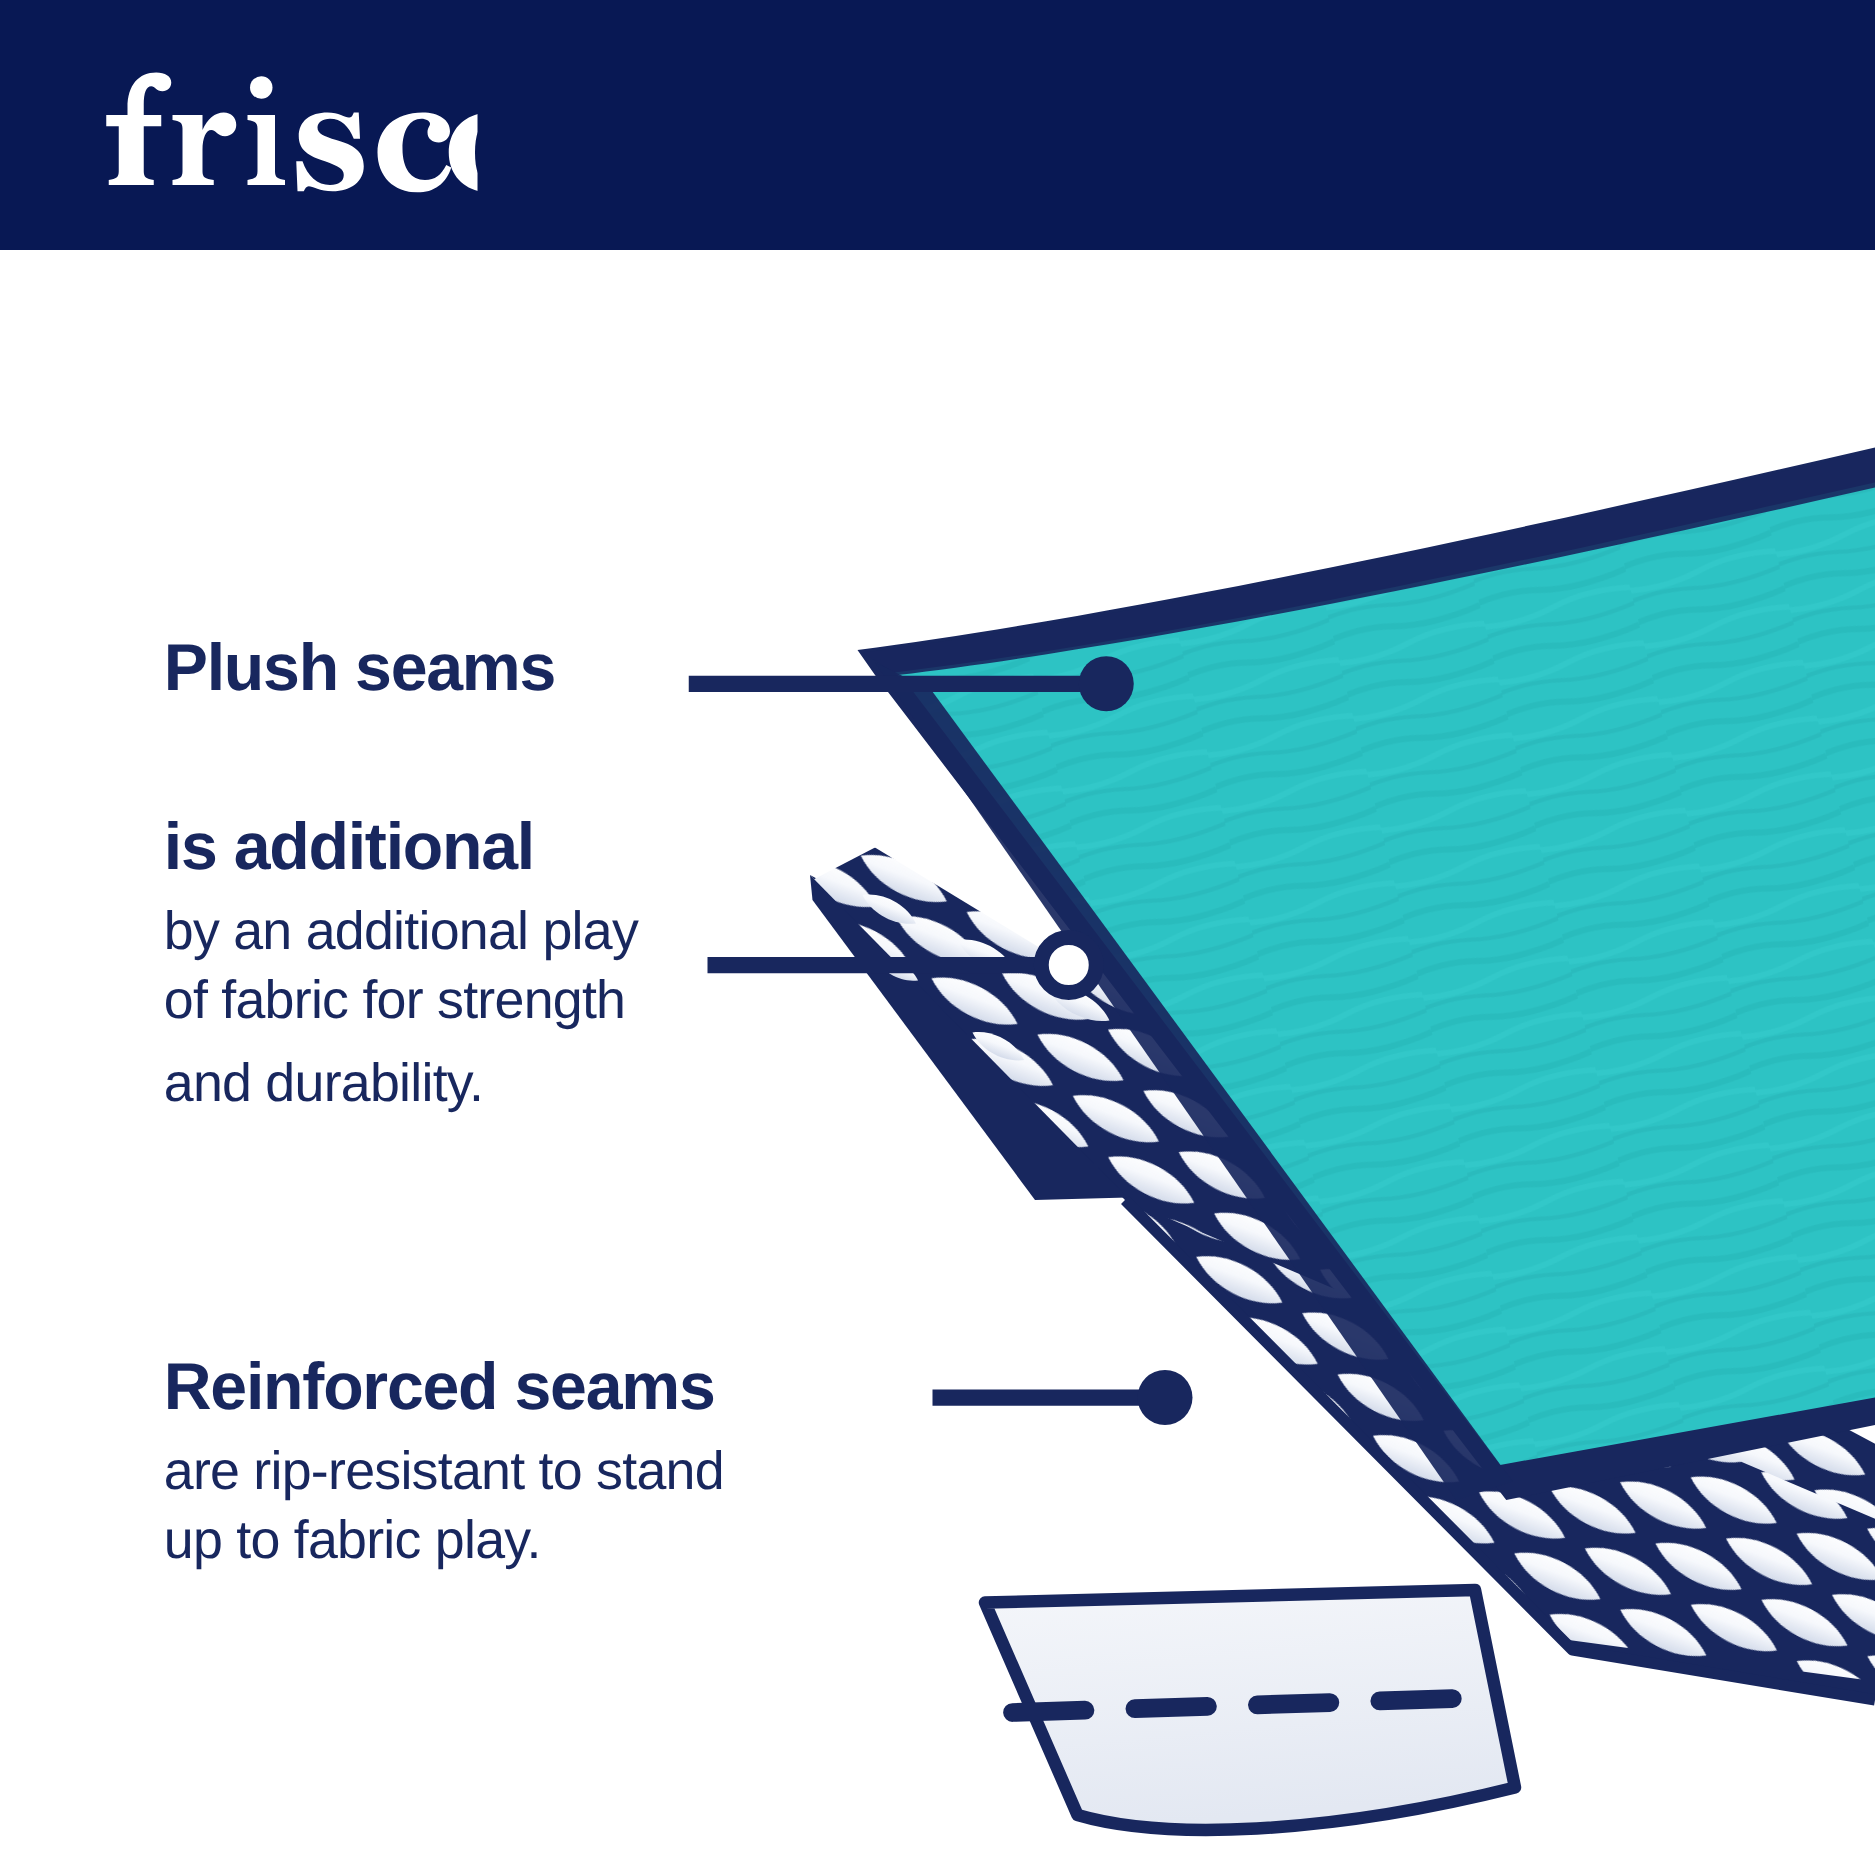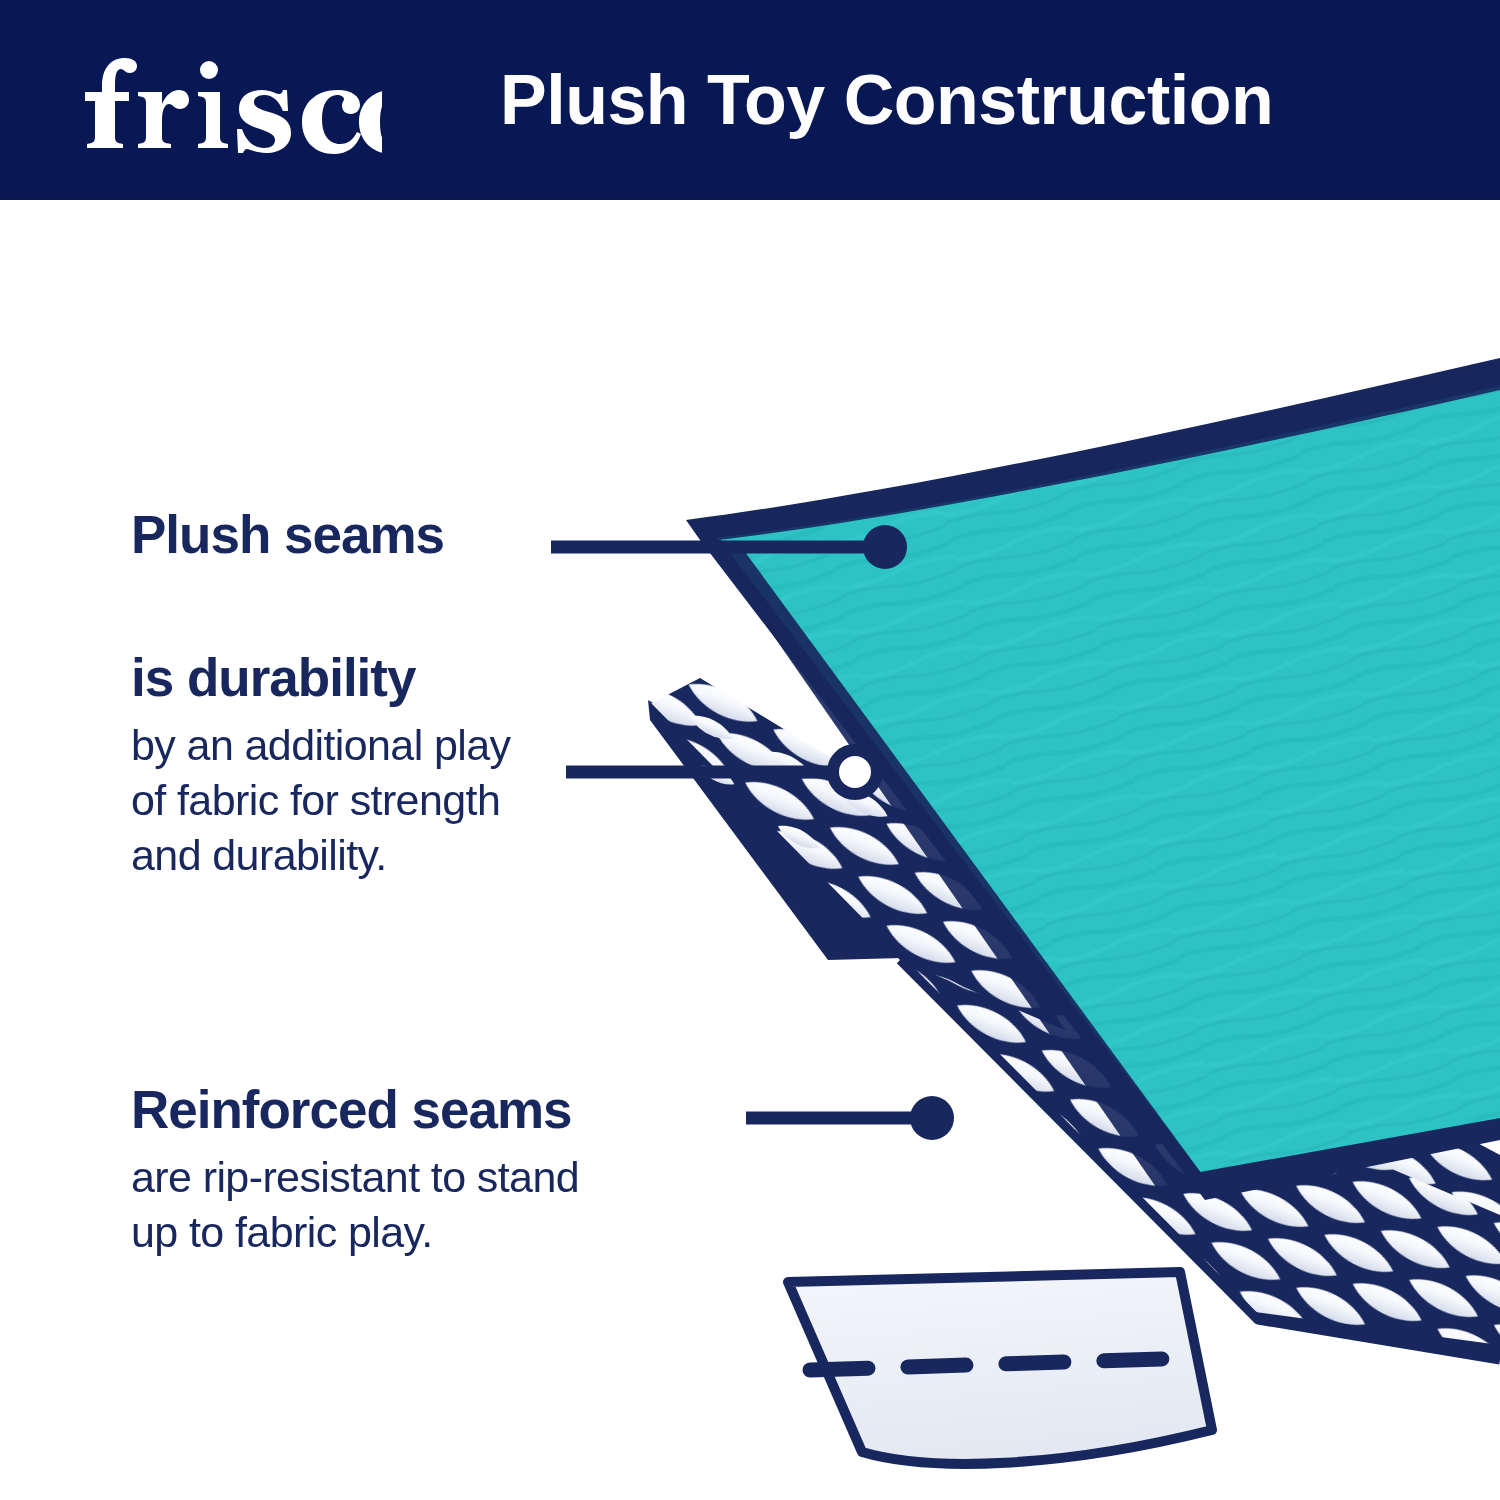--- a/index.html
+++ b/index.html
@@ -99,21 +99,20 @@
         <path d="M352 31 c7 6 10 14 10 22"></path>
         <path d="M362 37 c6 6 9 13 9 20"></path>
       </g>
 
       <g>
         <circle cx="347" cy="95" r="7.5" fill="none" stroke="#ffffff" stroke-width="2"></circle>
         <text x="347" y="99.5" font-family="Liberation Serif, serif" font-size="10" fill="#ffffff" text-anchor="middle">R</text>
       </g>
     </svg>
 
-    <div class="header-title">Plush Toy Construction</div>
   </div>
 
   <svg class="diagram-svg" viewBox="0 0 1500 1300" aria-hidden="true">
     <defs>
 
       <pattern id="furTexture" width="120" height="46" patternUnits="userSpaceOnUse" patternTransform="rotate(-14)">
         <rect width="120" height="46" fill="#2dc3c4"></rect>
         <path d="M-10 10 q30 -7 60 0 q30 7 70 0" stroke="#27b5b8" stroke-width="5" fill="none" opacity="0.55"></path>
         <path d="M-10 26 q34 8 66 0 q30 -8 68 0" stroke="#37cdcd" stroke-width="4.5" fill="none" opacity="0.5"></path>
         <path d="M-10 38 q28 -6 58 0 q32 7 74 0" stroke="#26aeb2" stroke-width="3.5" fill="none" opacity="0.38"></path>
@@ -242,24 +241,24 @@
         <circle cx="932" cy="918" r="22" fill="#18275e"></circle>
       </g>
     </g>
   </svg>
 
   <div class="callout" id="callout-plush-fabric">
     <div class="head">Plush seams</div>
   </div>
 
   <div class="callout" id="callout-plush-exterior">
-    <div class="head">is durability</div>
+    <div class="head">is additional</div>
     <div class="body">by an additional play</div>
     <div class="body" style="margin-top:0">of fabric for strength</div>
-    <div class="body" style="margin-top:0">and durability.</div>
+    <div class="body" style="margin-top:12px">and durability.</div>
   </div>
 
   <div class="callout" id="callout-reinforced-seams">
     <div class="head">Reinforced seams</div>
     <div class="body">are rip-resistant to stand</div>
     <div class="body" style="margin-top:0">up to fabric play.</div>
   </div>
 
 </div>
 

